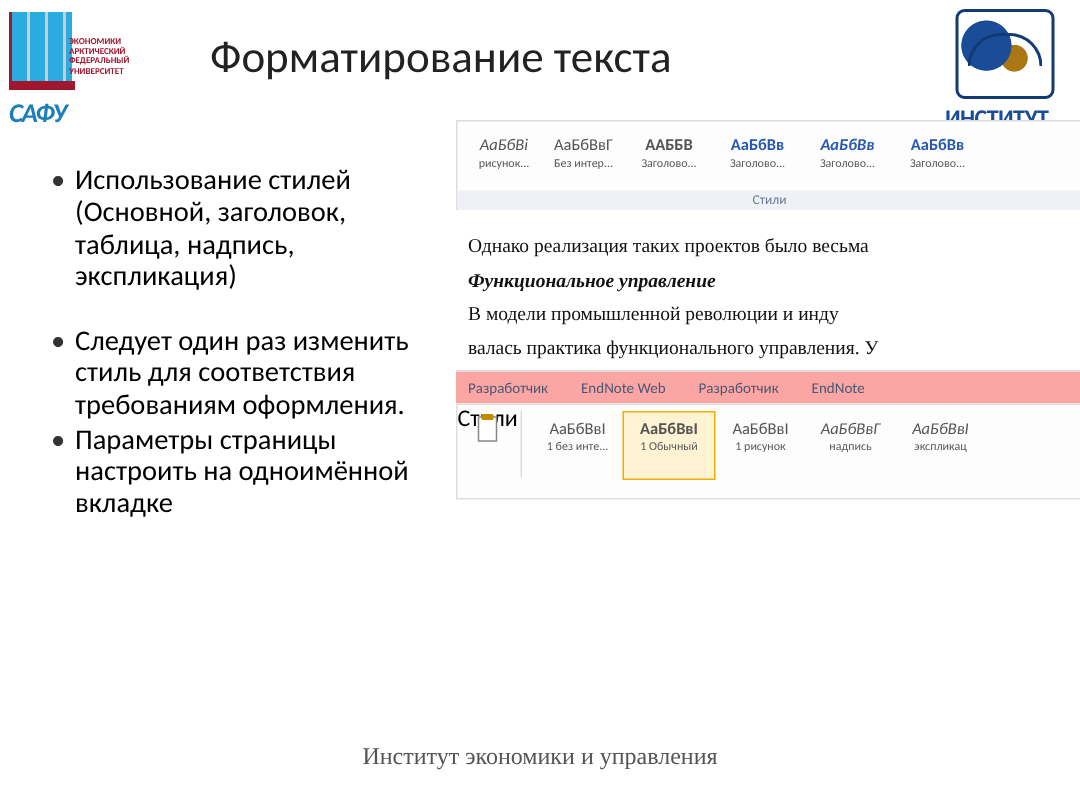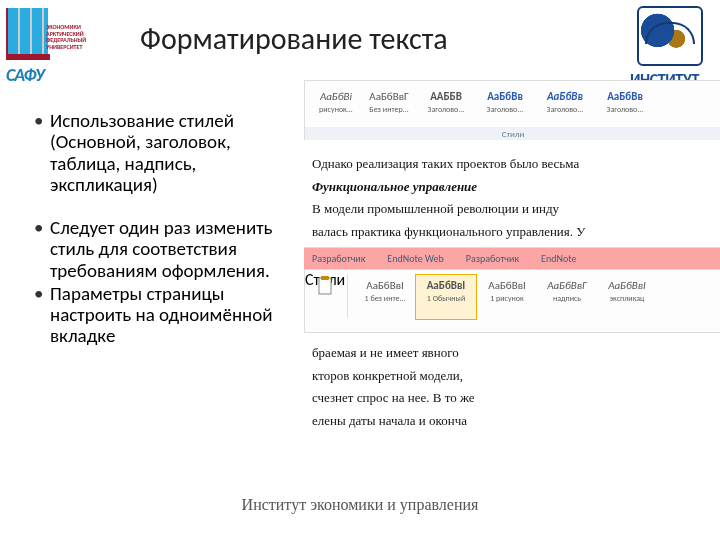--- a/index.html
+++ b/index.html
@@ -160,21 +160,15 @@
         <div class="style-prev" style="font-style:italic">АаБбВвГ</div>
         <div class="style-name">надпись</div>
       </div>
     <div class="style-box" style="left:292px;width:58px;">
         <div class="style-prev" style="font-style:italic">АаБбВвІ</div>
         <div class="style-name">экспликац</div>
       </div>
     <div class="grp-label">Стили</div>
   </div>
 
-  <div class="doc-text" style="padding-top:6px;">
-    <p>браемая и не имеет явного</p>
-    <p>кторов конкретной модели,</p>
-    <p>счезнет спрос на нее. В то же</p>
-    <p>елены даты начала и оконча</p>
-  </div>
 </div>
 
 <div class="footer">Институт экономики и управления</div>
 
 </body></html>

